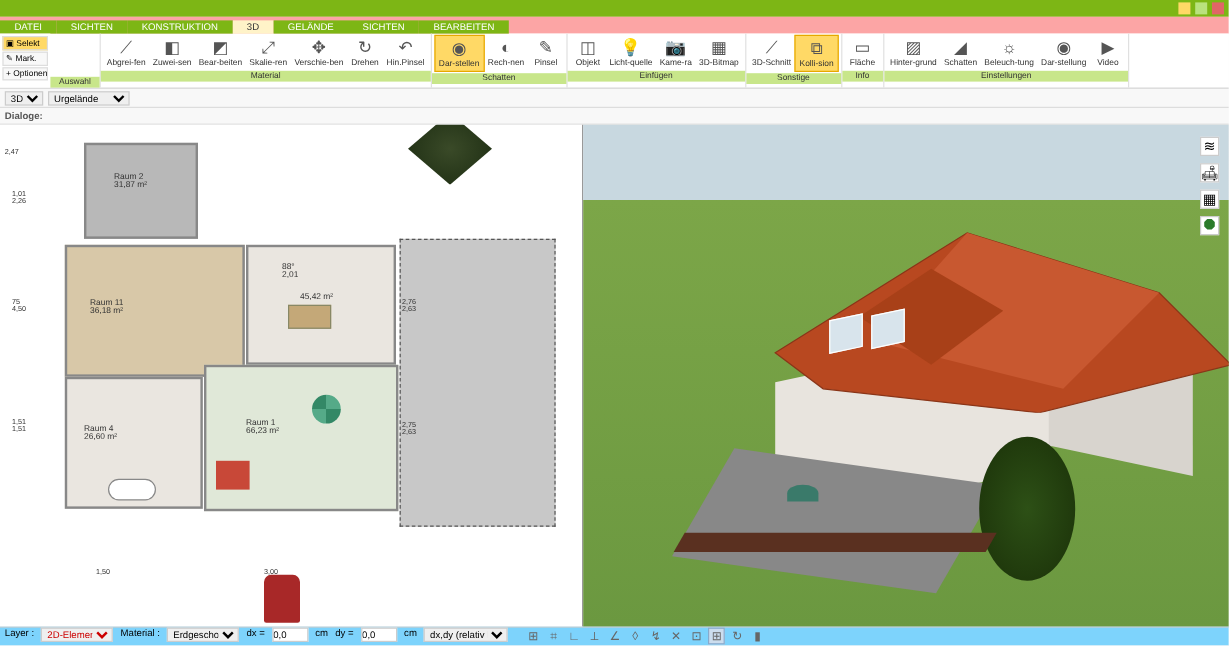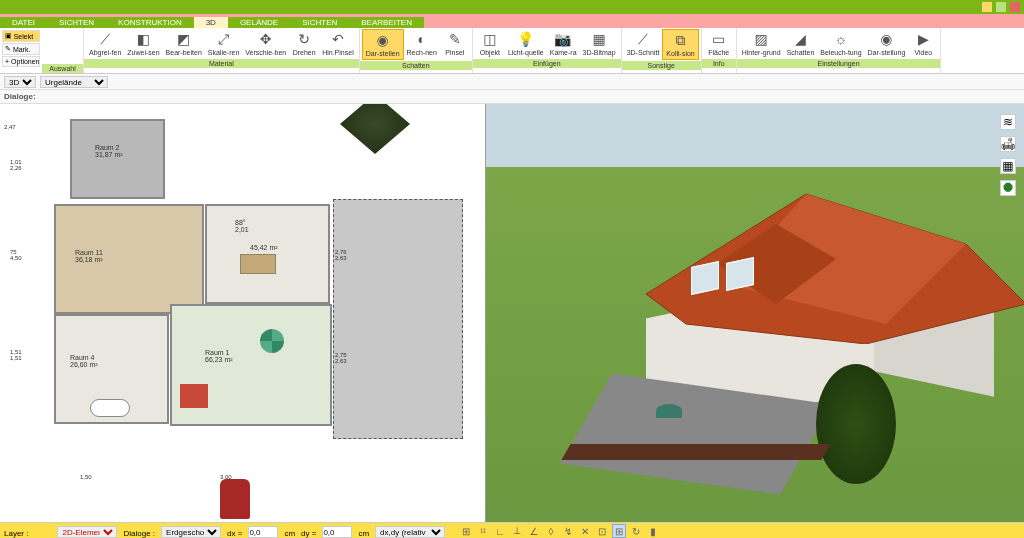--- a/index.html
+++ b/index.html
@@ -49,23 +49,23 @@
 
 .house3d { position: absolute; left: 60px; top: 50px; width: 430px; height: 320px; }
 .roof { position: absolute; }
 .wall { position: absolute; background: #e8e4de; }
 .tree3d { position: absolute; border-radius: 50%; background: radial-gradient(#2d5016, #1a3008); }
 
 .tools3d { position: absolute; right: 8px; top: 10px; display: flex; flex-direction: column; gap: 6px; }
 .tool3d { width: 16px; height: 16px; background: #fff; border: 1px solid #ccc; font-size: 12px; display: flex; align-items: center; justify-content: center; cursor: pointer; }
 
 
-.propbar { height: 16px; background: #fde047; border-top: 1px solid #ccc; display: flex; align-items: flex-end; padding: 0 4px; gap: 6px; font-size: 8px; }
+.propbar { height: 16px; background: #7dd3fc; border-top: 1px solid #ccc; display: flex; align-items: flex-start; padding: 0 4px; gap: 6px; font-size: 8px; }
 .propbar input, .propbar select { font-size: 8px; height: 12px; border: 1px solid #ccc; width: 30px; }
-.propbar .red { color: #c00; margin-left: 23px; }
+.propbar .red { color: #c00; }
 .prop-icons { display: flex; gap: 3px; margin-left: 8px; }
 .prop-icon { width: 14px; height: 14px; display: flex; align-items: center; justify-content: center; color: #666; font-size: 10px; cursor: pointer; }
 .prop-icon.active { background: #cde; border: 1px solid #8ac; }
 </style>
 </head>
 <body>
 
 <div class="menubar">
   <div class="menubar-spacer"></div>
   <div class="title-icons">
@@ -301,21 +301,21 @@
       <div class="tool3d">🛋</div>
       <div class="tool3d">▦</div>
       <div class="tool3d" style="color:#2a7a2a">⯃</div>
     </div>
   </div>
 </div>
 
 <div class="propbar">
   <span>Layer :</span>
   <select class="red" style="width:60px"><option>2D-Elemen</option></select>
-  <span>Dialoge :</span>
+  <span>Material :</span>
   <select style="width:60px"><option>Erdgeschos</option></select>
   <span>dx =</span>
   <input value="0,0" style="">
   <span>cm</span>
   <span>dy =</span>
   <input value="0,0" style="">
   <span>cm</span>
   <select style="width:70px"><option>dx,dy (relativ ka</option></select>
   <div class="prop-icons">
     <div class="prop-icon">⊞</div>

